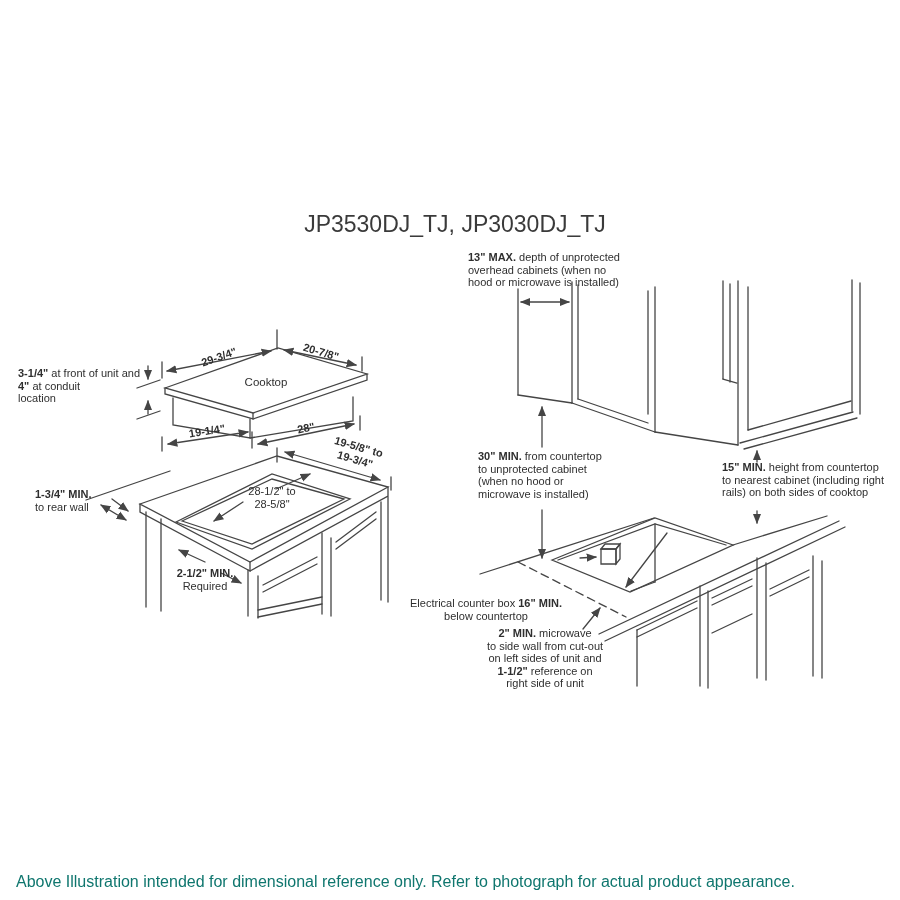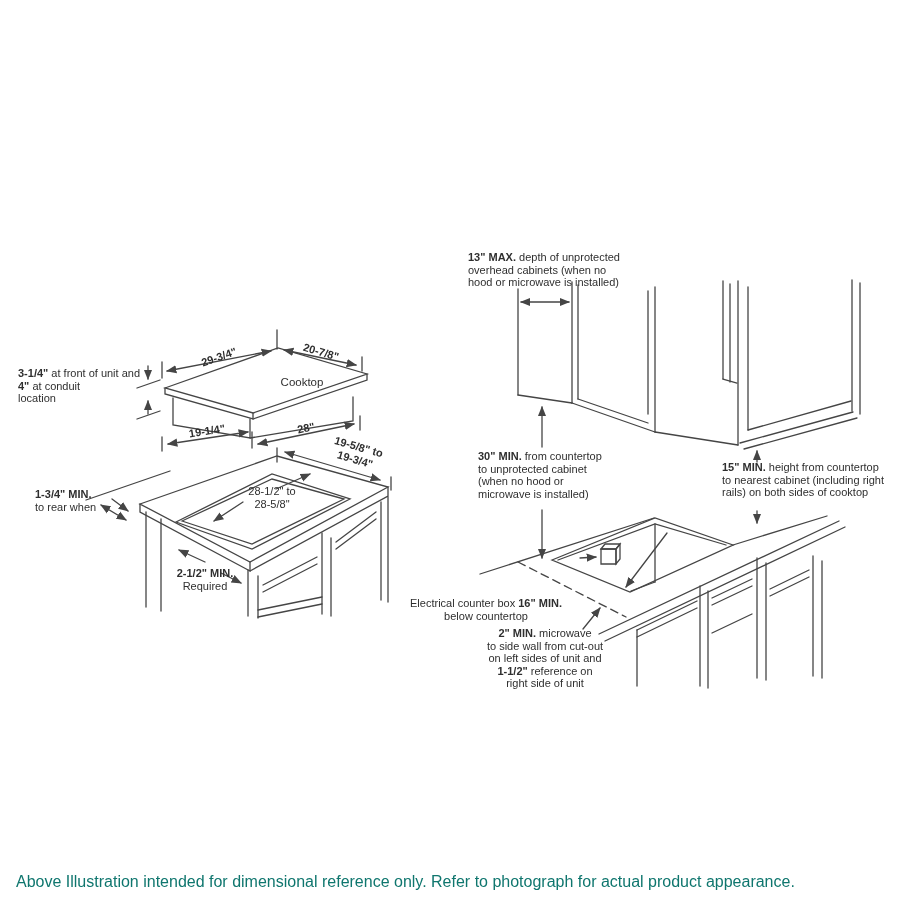--- a/index.html
+++ b/index.html
@@ -152,50 +152,51 @@
       <line x1="712" y1="605" x2="752" y2="586"></line>
       <line x1="712" y1="633" x2="752" y2="614"></line>
       <line x1="637" y1="630" x2="697" y2="601"></line>
       <line x1="637" y1="637" x2="697" y2="608"></line>
       <line x1="637" y1="630" x2="637" y2="686"></line>
       <line x1="770" y1="589" x2="809" y2="570"></line>
       <line x1="770" y1="596" x2="809" y2="577"></line>
     </g>
   </svg>
 
+  <div class="title">JP3530DJ_TJ, JP3030DJ_TJ</div>
 
   <div class="lbl wrap" style="left:468px;top:251px;width:162px;">
     <span class="b">13" MAX.</span><span> depth of unprotected overhead cabinets (when no hood or microwave is installed)</span>
   </div>
 
   <div class="lbl" style="left:18px;top:367px;">
     <div><span class="b">3-1/4"</span><span> at front of unit and</span></div>
     <div><span class="b">4"</span><span> at conduit</span></div>
     <div><span>location</span></div>
   </div>
 
   <div class="lbl dim ctr" style="left:219px;top:357px;--r:-19deg;">29-3/4"</div>
   <div class="lbl dim ctr" style="left:321px;top:352px;--r:16deg;">20-7/8"</div>
-  <div class="lbl ctr" style="left:266px;top:382px;font-size:11.5px;margin-left:36px;">Cooktop</div>
+  <div class="lbl ctr" style="left:266px;top:382px;font-size:11.5px;">Cooktop</div>
   <div class="lbl dim ctr" style="left:306px;top:428px;--r:-12deg;">28"</div>
   <div class="lbl dim ctr" style="left:207px;top:431px;--r:-9deg;">19-1/4"</div>
 
   <div class="lbl dim ctr" style="left:357px;top:453px;--r:16deg;">
     <div>19-5/8" to</div>
     <div>19-3/4"</div>
   </div>
 
   <div class="lbl ctr" style="left:272px;top:497px;">
     <div>28-1/2" to</div>
     <div>28-5/8"</div>
   </div>
 
   <div class="lbl" style="left:35px;top:488px;">
     <div class="b">1-3/4" MIN.</div>
-    <div>to rear when</div>
+    <div>to rear wall</div>
   </div>
 
   <div class="lbl tctr" style="left:163px;top:567px;width:84px;">
     <div class="b">2-1/2" MIN.</div>
     <div>Required</div>
   </div>
 
 
   <div class="lbl wrap" style="left:478px;top:450px;width:136px;">
     <span class="b">30" MIN.</span><span> from countertop to unprotected cabinet (when no hood or microwave is installed)</span>

